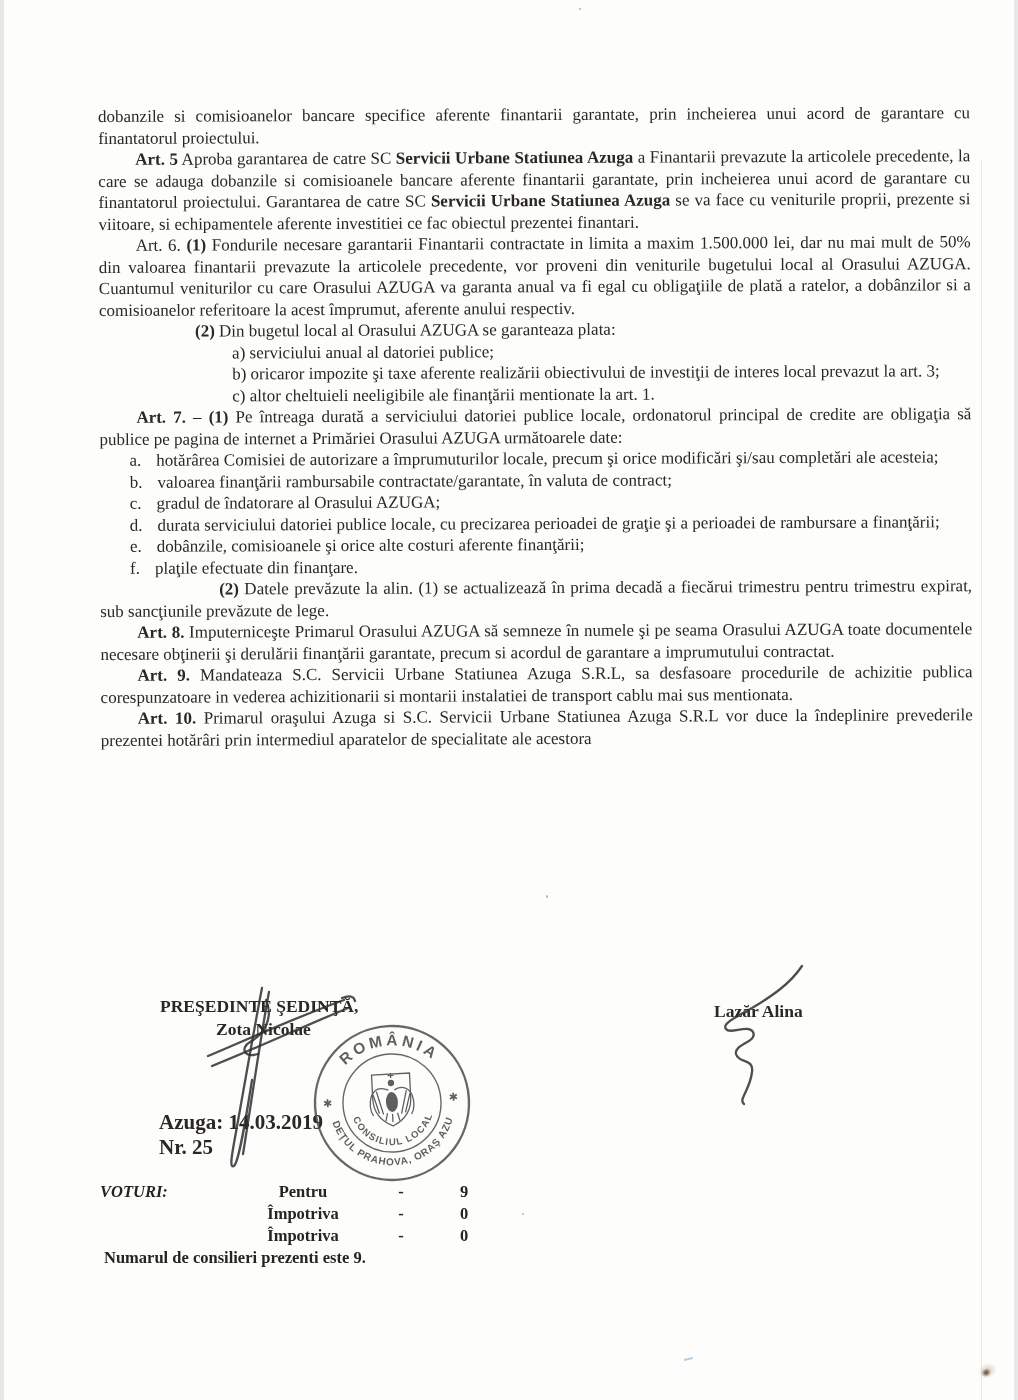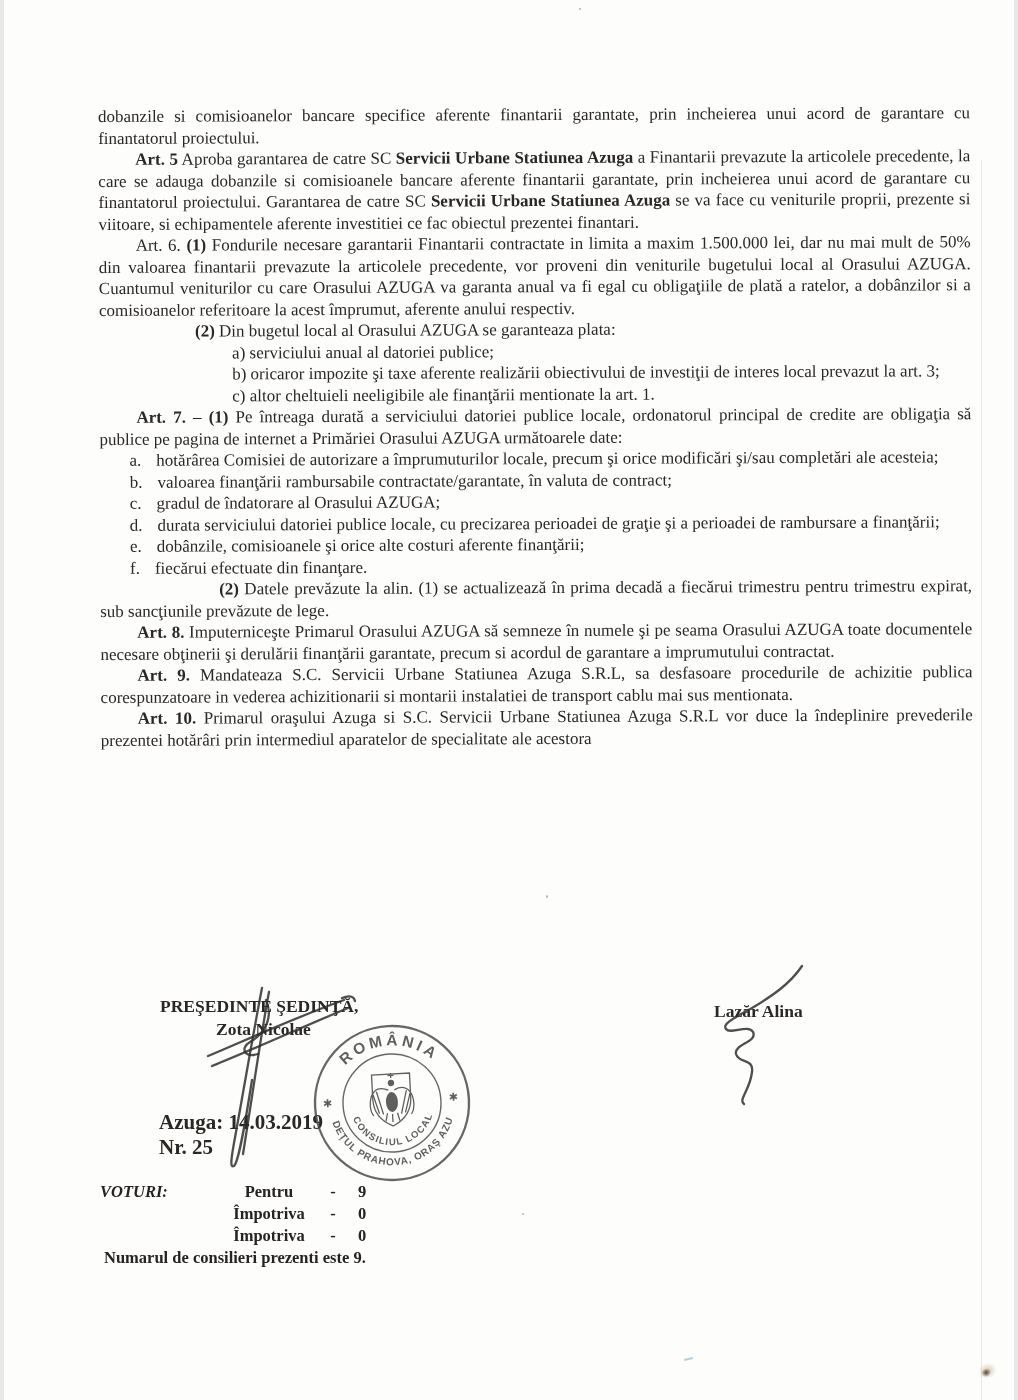--- a/index.html
+++ b/index.html
@@ -42,21 +42,21 @@
   .stamp .ring.thin { stroke-width:1.4; }
   .stamp text { fill:#3c3c3c; font-family:"Liberation Sans","DejaVu Sans",sans-serif; }
   .t-romania { font-size:15.5px; font-weight:bold; letter-spacing:3.5px; }
   .t-outer   { font-size:10px;   font-weight:bold; letter-spacing:.8px; }
   .t-inner   { font-size:9.5px;  font-weight:bold; letter-spacing:1.2px; }
   .t-star    { font-size:11px; }
   .coa path, .coa line { fill:none; stroke:#3d3d3d; stroke-width:1.3; }
   .coa .fill { fill:#3d3d3d; stroke:none; }
   
   .votes { position:absolute; left:96px; top:1181px; font-size:16.5px; font-weight:bold; color:#262320; }
-  .vrow { display:grid; grid-template-columns:119px 100px 28px 30px; line-height:22px; }
+  .vrow { display:grid; grid-template-columns:119px 100px 28px 30px; line-height:22px;gap:34px; }
   .vhead  { font-style:italic; }
   .vlabel, .vdash, .vval { text-align:center; }
   .vnote { margin:0 0 0 4px; line-height:22.5px; }
   
   .scanline { position:absolute; left:977px; top:160px; width:1px; height:1240px; background:rgba(140,140,140,.18); }
   .speck { position:absolute; border-radius:50%; background:rgba(90,90,90,.45); }
   .bluedash { position:absolute; left:680px; top:1358px; width:9px; height:2px; background:#86b0cc; opacity:.6; transform:rotate(-12deg); }
   .smudge {
     position:absolute; left:970px; top:1358px; width:26px; height:26px; border-radius:50%;
     background:
@@ -80,21 +80,21 @@
     <p class="ind-abc">a) serviciului anual al datoriei publice;</p>
     <p class="ind-abc">b) oricaror impozite şi taxe aferente realizării obiectivului de investiţii de interes local prevazut la art. 3;</p>
     <p class="ind-abc">c) altor cheltuieli neeligibile ale finanţării mentionate la art. 1.</p>
 
     <p class="ind-art mt12"><b>Art. 7.</b><span> – </span><b>(1)</b><span> Pe întreaga durată a serviciului datoriei publice locale, ordonatorul principal de credite are obligaţia să publice pe pagina de internet a Primăriei Orasului AZUGA următoarele date:</span></p>
     <p class="ind-lit"><span class="lt">a.</span><span>hotărârea Comisiei de autorizare a împrumuturilor locale, precum şi orice modificări şi/sau completări ale acesteia;</span></p>
     <p class="ind-lit"><span class="lt">b.</span><span>valoarea finanţării rambursabile contractate/garantate, în valuta de contract;</span></p>
     <p class="ind-lit"><span class="lt">c.</span><span>gradul de îndatorare al Orasului AZUGA;</span></p>
     <p class="ind-lit"><span class="lt">d.</span><span>durata serviciului datoriei publice locale, cu precizarea perioadei de graţie şi a perioadei de rambursare a finanţării;</span></p>
     <p class="ind-lit"><span class="lt">e.</span><span>dobânzile, comisioanele şi orice alte costuri aferente finanţării;</span></p>
-    <p class="ind-lit"><span class="lt">f.</span><span>fiecărui efectuate din finanţare.</span></p>
+    <p class="ind-lit"><span class="lt">f.</span><span>plaţile efectuate din finanţare.</span></p>
     <p class="ind-2b"><b>(2)</b><span> Datele prevăzute la alin. (1) se actualizează în prima decadă a fiecărui trimestru pentru trimestru expirat, sub sancţiunile prevăzute de lege.</span></p>
 
     <p class="ind-art mt19"><b>Art. 8.</b><span> Imputerniceşte Primarul Orasului AZUGA să semneze în numele şi pe seama Orasului AZUGA toate documentele necesare obţinerii şi derulării finanţării garantate, precum si acordul de garantare a imprumutului contractat.</span></p>
 
     <p class="ind-art mt19"><b>Art. 9.</b><span> Mandateaza S.C. Servicii Urbane Statiunea Azuga S.R.L, sa desfasoare procedurile de achizitie publica corespunzatoare in vederea achizitionarii si montarii instalatiei de transport cablu mai sus mentionata.</span></p>
 
     <p class="ind-art mt14"><b>Art. 10.</b><span> Primarul oraşului Azuga si S.C. Servicii Urbane Statiunea Azuga S.R.L vor duce la îndeplinire prevederile prezentei hotărâri prin intermediul aparatelor de specialitate ale acestora</span></p>
   </div>
 
   <div class="sig-left">

